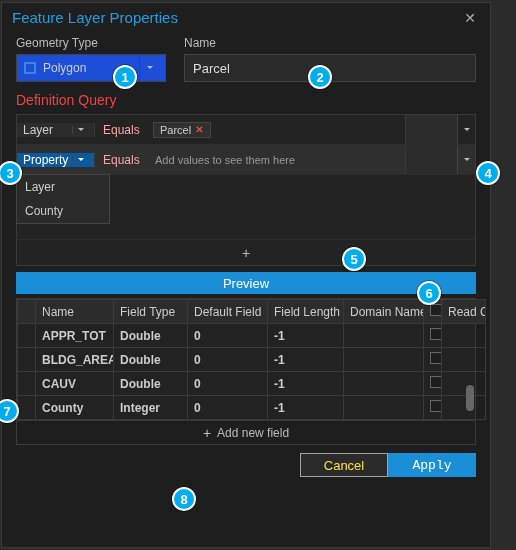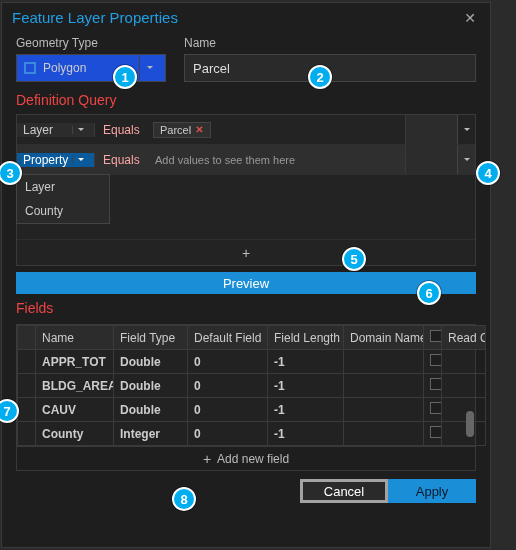--- a/index.html
+++ b/index.html
@@ -214,22 +214,22 @@
     justify-content:flex-end;
     gap:0;
     padding:8px 14px 10px 14px;
   }
   .btn {
     min-width:88px;
     height:24px;
     display:flex;align-items:center;justify-content:center;
     font-size:13px;
   }
-  .btn.cancel{background:#2a2a2a;color:#ffffff;border:3px solid #a3a3a3;}
-  .btn.apply{background:#1a8fd8;color:#0f172a;}
+  .btn.cancel{background:#2a2a2a;color:#fde047;border:1px solid #a3a3a3;}
+  .btn.apply{background:#1a8fd8;color:#ffffff;font-family:Liberation Mono, monospace;}
   
   .callout{
     position:absolute;
     width:24px;height:24px;border-radius:50%;
     background:#00aeef;color:#fff;
     border:2px solid #fff;
     display:flex;align-items:center;justify-content:center;
     font-size:13px;font-weight:bold;
     z-index:50;
     box-shadow:0 0 0 1px rgba(0,0,0,.3);
@@ -336,21 +336,20 @@
     <div class="q-dropdown-menu">
       <div class="item">Layer</div>
       <div class="item">County</div>
     </div>
   </div>
 
   <div class="preview-bar">
     <span>Preview</span>
   </div>
 
-  <div class="subheader" style="padding-top:6px">Fields</div>
 
   <div class="fields-box">
     <div class="table-wrap">
       <table>
         <colgroup>
           <col class="c0">
             <col class="c1">
             <col class="c2">
             <col class="c3">
             <col class="c4">

